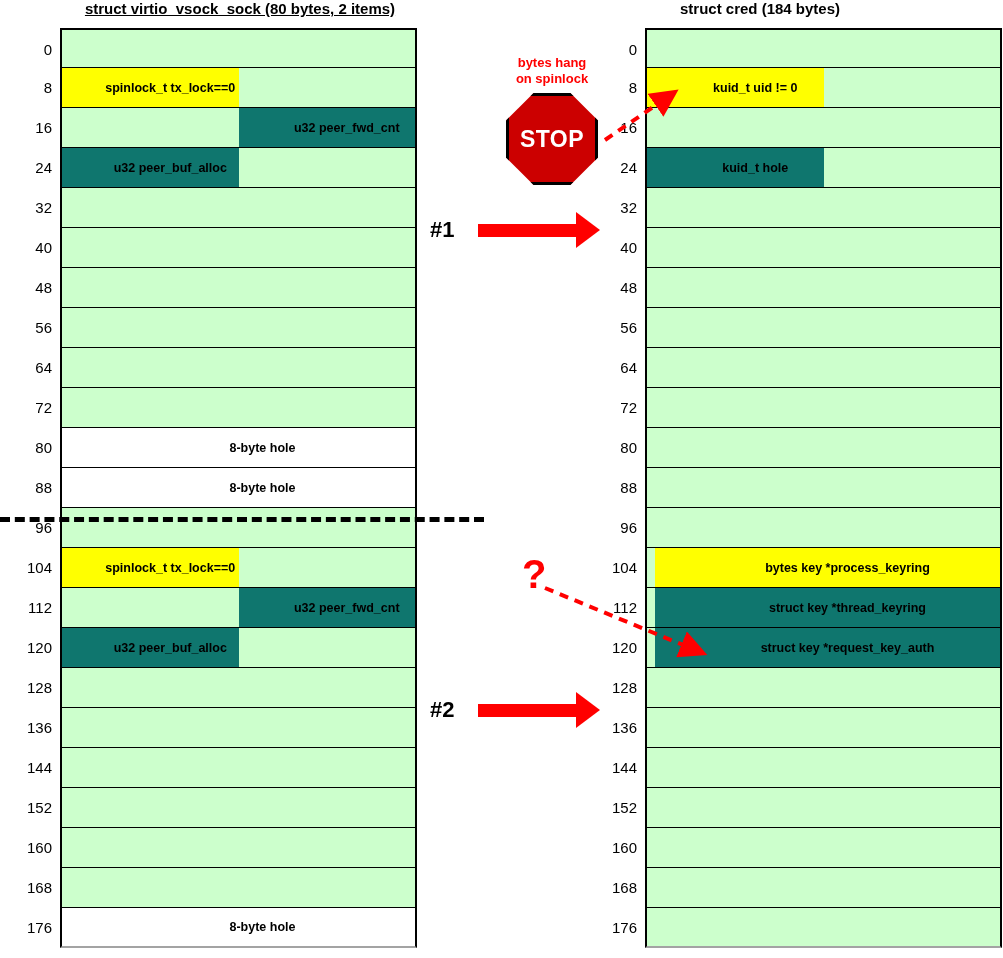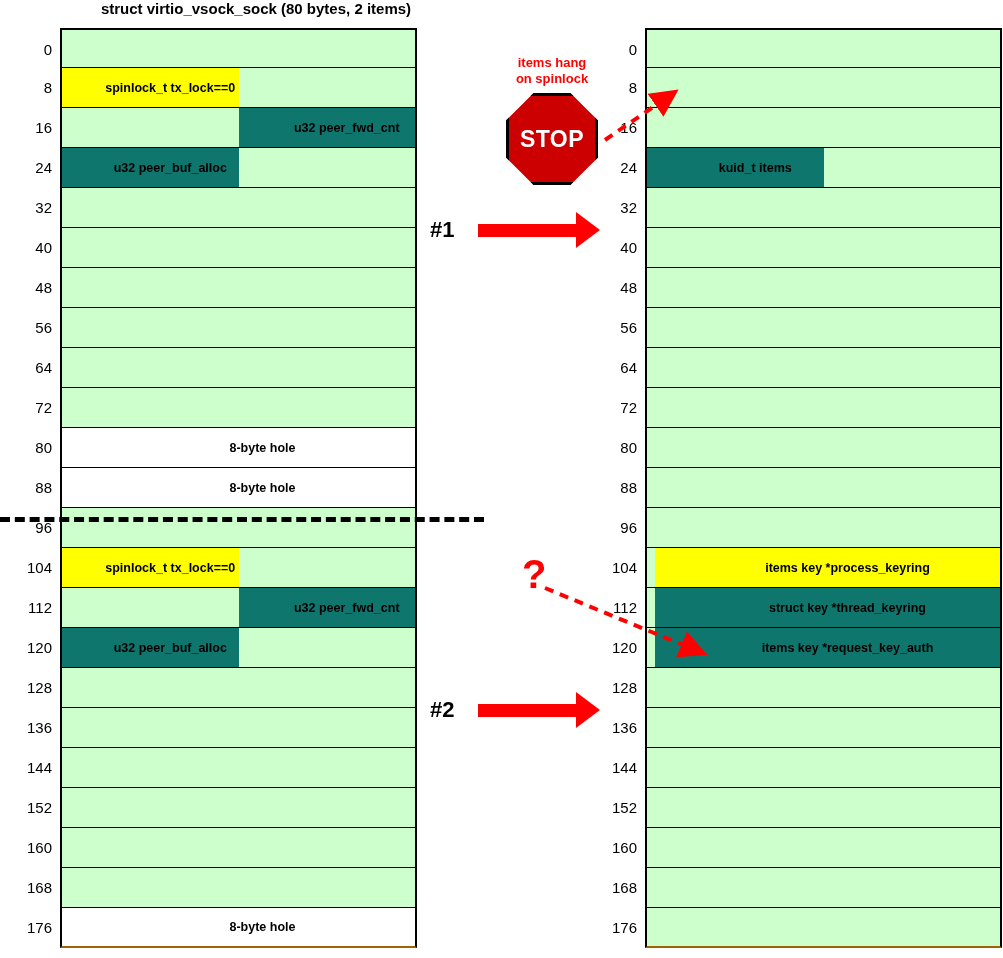--- a/index.html
+++ b/index.html
@@ -22,21 +22,21 @@
     height: 958px;
   }
   .col-title {
     position: absolute;
     top: 0px;
     font-weight: bold;
     font-size: 15px;
     text-align: center;
     white-space: nowrap;
   }
-  #left-title { left: 16px; width: 480px; }
+  #left-title { left: 0px; width: 480px; text-decoration: underline; }
   #right-title { left: 520px; width: 480px; }
 
   .struct {
     position: absolute;
     top: 28px;
   }
   #left-struct { left: 60px; }
   #right-struct { left: 645px; }
 
   .row {
@@ -44,21 +44,21 @@
     width: 357px;
     height: 40px;
     box-sizing: border-box;
     border-left: 2px solid #000;
     border-right: 2px solid #000;
     border-bottom: 1px solid #000;
     background: #ccffcc;
     display: flex;
   }
   .row.first { border-top: 2px solid #000; }
-  .row.last { border-bottom: 2px solid #a16207; }
+  .row.last { border-bottom: 2px solid #a3a3a3; }
   .row.hole { background: #ffffff; }
   .cell {
     height: 100%;
     box-sizing: border-box;
     display: flex;
     align-items: center;
     justify-content: center;
     font-weight: bold;
     font-size: 12.5px;
     white-space: nowrap;
@@ -155,20 +155,21 @@
     width: 1003px; height: 958px;
     pointer-events: none;
   }
 </style>
 </head>
 <body>
 
 <div class="diagram">
 
   <div class="col-title" id="left-title">struct virtio_vsock_sock (80 bytes, 2 items)</div>
+  <div class="col-title" id="right-title">struct cred (184 bytes)</div>
 
   <div class="struct" id="left-struct">
       <div class="row first">
         <div class="offset">0</div>
         <div class="cell full green"></div>
       </div>
       <div class="row">
         <div class="offset">8</div>
         <div class="cell half yellow">spinlock_t tx_lock==0</div>
         <div class="cell half green"></div>
@@ -263,29 +264,30 @@
         <div class="cell full white">8-byte hole</div>
       </div>
     </div>
   <div class="struct" id="right-struct">
       <div class="row first">
         <div class="offset">0</div>
         <div class="cell full green"></div>
       </div>
       <div class="row">
         <div class="offset">8</div>
+        <div class="cell half yellow">kuid_t uid != 0</div>
         <div class="cell half green"></div>
       </div>
       <div class="row">
         <div class="offset">16</div>
         <div class="cell half green"></div>
       </div>
       <div class="row">
         <div class="offset">24</div>
-        <div class="cell half pink">kuid_t items</div>
+        <div class="cell half pink">kuid_t hole</div>
         <div class="cell half green"></div>
       </div>
       <div class="row">
         <div class="offset">32</div>
         <div class="cell full green"></div>
       </div>
       <div class="row">
         <div class="offset">40</div>
         <div class="cell full green"></div>
       </div>
@@ -312,29 +314,29 @@
       <div class="row">
         <div class="offset">88</div>
         <div class="cell full green"></div>
       </div>
       <div class="row">
         <div class="offset">96</div>
         <div class="cell full green"></div>
       </div>
       <div class="row">
         <div class="offset">104</div>
-        <div class="cell full yellow">items key *process_keyring</div>
+        <div class="cell full yellow">bytes key *process_keyring</div>
       </div>
       <div class="row">
         <div class="offset">112</div>
         <div class="cell full pink">struct key *thread_keyring</div>
       </div>
       <div class="row">
         <div class="offset">120</div>
-        <div class="cell full pink">items key *request_key_auth</div>
+        <div class="cell full pink">struct key *request_key_auth</div>
       </div>
       <div class="row">
         <div class="offset">128</div>
         <div class="cell full green"></div>
       </div>
       <div class="row">
         <div class="offset">136</div>
         <div class="cell full green"></div>
       </div>
       <div class="row">
@@ -367,21 +369,21 @@
     <div class="arrow-head" style="left:146px; top:0px;"></div>
   </div>
 
   <div class="arrow-group" id="arrow2">
     <div class="arrow-label" style="left:0px; top:5px;">#2</div>
     <div class="arrow-shaft" style="left:48px; top:12px; width:100px;"></div>
     <div class="arrow-head" style="left:146px; top:0px;"></div>
   </div>
 
   <div class="stop-block">
-    <div class="stop-caption">items hang</div>
+    <div class="stop-caption">bytes hang</div>
     <div class="stop-caption">on spinlock</div>
     <div class="octagon">STOP</div>
   </div>
 
   <div class="qmark">?</div>
 
   <svg class="overlay">
     <defs>
       <marker id="redarrow" markerWidth="7" markerHeight="7" refX="5" refY="3.5" orient="auto">
         <polygon points="0 0, 7 3.5, 0 7" fill="#ff0000"></polygon>

